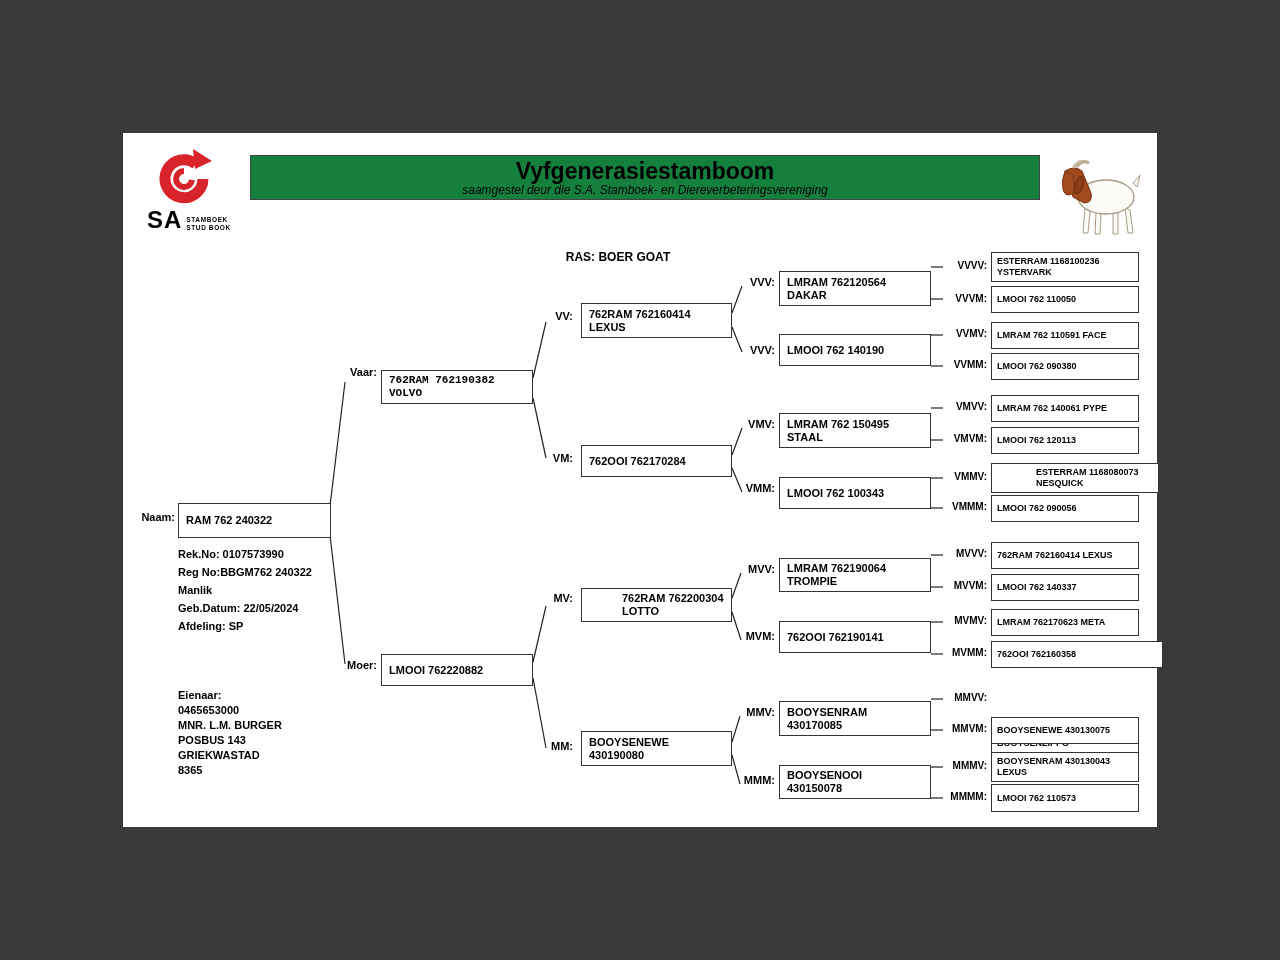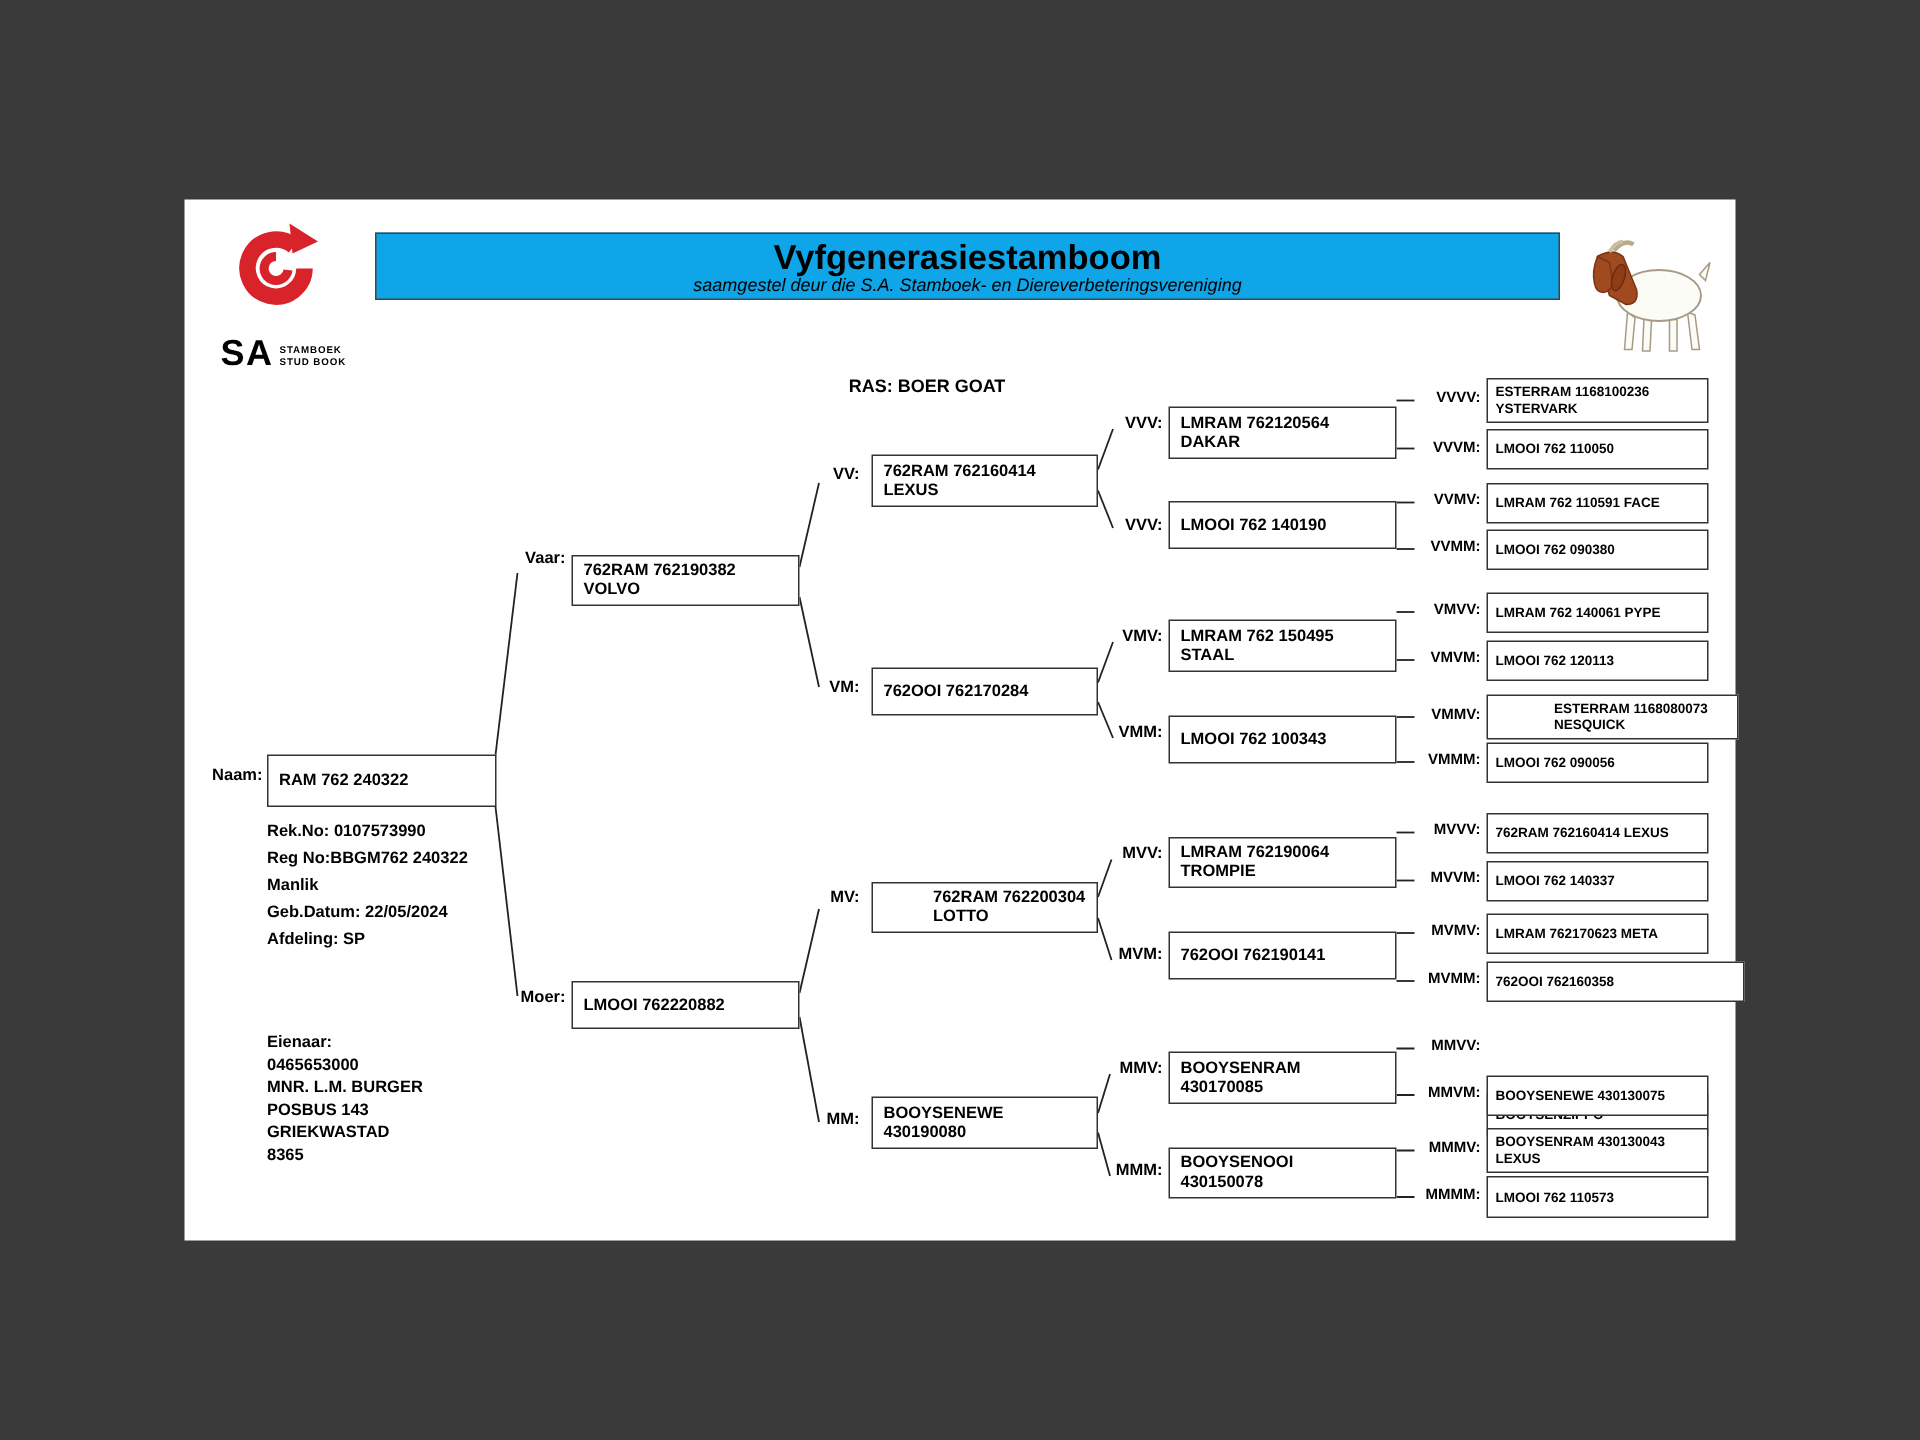--- a/index.html
+++ b/index.html
@@ -1,35 +1,35 @@
 <!DOCTYPE html>
 <html><head>
 <meta charset="utf-8">
 <style>
   html,body{margin:0;padding:0;}
   body{background:#3a3a3a;font-family:"Liberation Sans",sans-serif;color:#000;}
   .viewport{position:relative;width:1280px;height:960px;background:#3a3a3a;overflow:hidden;}
   .page{position:absolute;left:123px;top:133px;width:1034px;height:694px;background:#ffffff;}
-  .title-box{position:absolute;left:127px;top:22px;width:790px;height:45px;background:#0ea5e9;border:1px solid #444;box-sizing:border-box;text-align:center;}
+  .title-box{position:absolute;left:127px;top:22px;width:790px;height:45px;background:#15803d;border:1px solid #444;box-sizing:border-box;text-align:center;}
   .title{font-size:23px;font-weight:bold;line-height:26px;margin-top:2px;}
   .subtitle{font-size:12px;font-style:italic;line-height:13px;}
   .breed{position:absolute;left:380px;top:117px;width:230px;text-align:center;font-size:12px;font-weight:bold;}
   .lbl{position:absolute;font-weight:bold;font-size:11px;text-align:right;white-space:nowrap;}
   .lbl.g1,.lbl.g2,.lbl.g3{width:44px;}
   .lbl.g4{width:52px;}
   .lbl.g5{width:64px;font-size:10px;}
   .node{position:absolute;background:#fff;border:1px solid #333;box-sizing:border-box;display:flex;align-items:center;padding-left:7px;font-weight:bold;font-size:11px;line-height:13px;white-space:pre-line;}
   .node.g5{font-size:9px;line-height:11px;padding-left:5px;}
   .details{position:absolute;left:55px;top:412px;font-size:11px;font-weight:bold;line-height:18px;}
   .owner{position:absolute;left:55px;top:555px;font-size:11px;font-weight:bold;line-height:15px;}
   svg.connectors{position:absolute;left:0;top:0;pointer-events:none;}
   svg.connectors line{stroke:#222;stroke-width:1.2;}
   .logo{position:absolute;left:24px;top:14px;width:120px;}
   .logo-arrow{margin-left:10px;display:block;}
-  .logo-text-row{display:flex;align-items:flex-start;margin-top:18px;}
+  .logo-text-row{display:flex;align-items:flex-end;margin-top:2px;}
   .logo-sa{font-size:24px;font-weight:bold;letter-spacing:1px;line-height:22px;}
   .logo-org{margin-left:4px;margin-top:5px;}
   .logo-org div{font-size:6.5px;font-weight:bold;letter-spacing:.6px;line-height:7.5px;}
   .goat{position:absolute;left:928px;top:24px;}
 </style>
 </head>
 <body>
 
 <div class="viewport">
   <div class="page">
@@ -123,21 +123,21 @@
     <div class="owner">
       <div>Eienaar:</div>
       <div>0465653000</div>
       <div>MNR. L.M. BURGER</div>
       <div>POSBUS 143</div>
       <div>GRIEKWASTAD</div>
       <div>8365</div>
     </div>
 
     <div class="lbl g2" style="left:210px;top:233px;">Vaar:</div>
-    <div class="node" style="left:258px;top:237px;width:152px;height:34px;"><span>762RAM 762190382
+    <div class="node" style="left:258px;top:237px;width:152px;height:34px;font-family:Liberation Mono, monospace;"><span>762RAM 762190382
 VOLVO</span></div>
     <div class="lbl g2" style="left:210px;top:526px;">Moer:</div>
     <div class="node" style="left:258px;top:521px;width:152px;height:32px;"><span>LMOOI 762220882</span></div>
 
     <div class="lbl g3" style="left:406px;top:177px;">VV:</div>
     <div class="node" style="left:458px;top:170px;width:151px;height:35px;"><span>762RAM 762160414
 LEXUS</span></div>
     <div class="lbl g3" style="left:406px;top:319px;">VM:</div>
     <div class="node" style="left:458px;top:312px;width:151px;height:32px;"><span>762OOI 762170284</span></div>
     <div class="lbl g3" style="left:406px;top:459px;">MV:</div>

